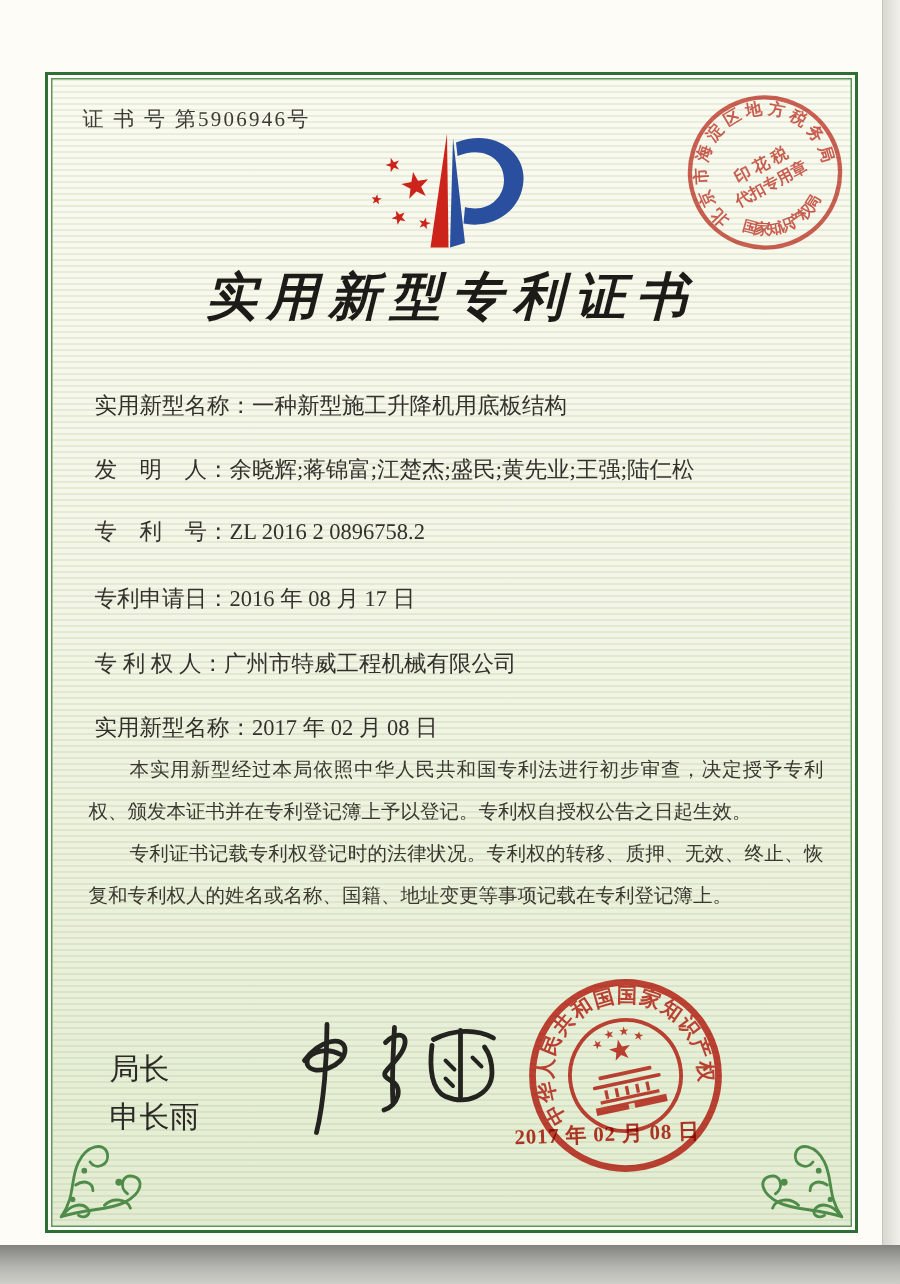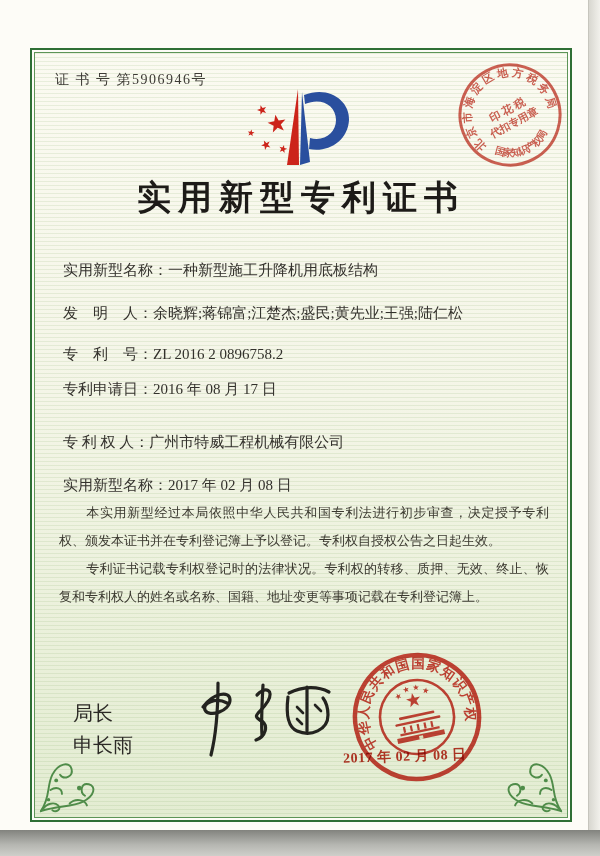--- a/index.html
+++ b/index.html
@@ -21,21 +21,21 @@
   .frame{position:absolute;left:30px;top:48px;width:538px;height:770px;
     border:2px solid var(--frame-green);}
   .frame-inner{position:absolute;inset:2px;border:1px solid #5d9457;
     background:
       repeating-linear-gradient(180deg, rgba(118,164,88,0.14) 0px, rgba(118,164,88,0.14) 1px, rgba(0,0,0,0) 1px, rgba(0,0,0,0) 4px),
       linear-gradient(180deg,#fbfaf1 0%,#f4f5e7 45%,#eaf0da 78%,#e3ecd2 100%);
     overflow:visible;}
   .cert-no{position:absolute;left:20px;top:18px;font-size:14px;letter-spacing:1.5px;color:#3c3a34;}
   .logo{position:absolute;left:204px;top:30px;width:115px;height:88px;}
   .title{position:absolute;left:0;top:122px;width:100%;text-align:center;
-    font-size:34px;font-weight:bold;letter-spacing:7px;color:#1d1b18;}
+    font-size:34px;font-weight:bold;letter-spacing:7px;color:#1d1b18;font-style:italic;}
   .field{position:absolute;left:28px;font-size:15px;white-space:nowrap;color:#33312c;}
   .f-label{color:#33312c;}
   .f-value{color:#33312c;}
   .paras{position:absolute;left:24px;top:446px;width:490px;font-size:13px;
     line-height:28px;text-align:justify;color:#3a382f;}
   .paras p{margin:0;text-indent:2.1em;}
   .officer{position:absolute;left:38px;top:644px;font-size:20px;line-height:32px;color:#2c2a26;}
   .sig{position:absolute;left:150px;top:624px;width:158px;height:86px;}
   .seal{mix-blend-mode:multiply;}
   .seal-tax{position:absolute;left:410px;top:-3px;width:130px;height:130px;opacity:.8;}
@@ -95,21 +95,21 @@
 
       <div class="field" style="top:251px">
         <span class="f-label">发　明　人：</span><span class="f-value">余晓辉;蒋锦富;江楚杰;盛民;黄先业;王强;陆仁松</span>
       </div>
       <div class="field" style="top:208px">
         <span class="f-label">实用新型名称：</span><span class="f-value">一种新型施工升降机用底板结构</span>
       </div>
       <div class="field" style="top:292px">
         <span class="f-label">专　利　号：</span><span class="f-value">ZL 2016 2 0896758.2</span>
       </div>
-      <div class="field" style="top:327px">
+      <div class="field" style="top:337px">
         <span class="f-label">专利申请日：</span><span class="f-value">2016 年 08 月 17 日</span>
       </div>
       <div class="field" style="top:380px">
         <span class="f-label">专 利 权 人：</span><span class="f-value">广州市特威工程机械有限公司</span>
       </div>
       <div class="field" style="top:423px">
         <span class="f-label">实用新型名称：</span><span class="f-value">2017 年 02 月 08 日</span>
       </div>
 
       <div class="paras">

